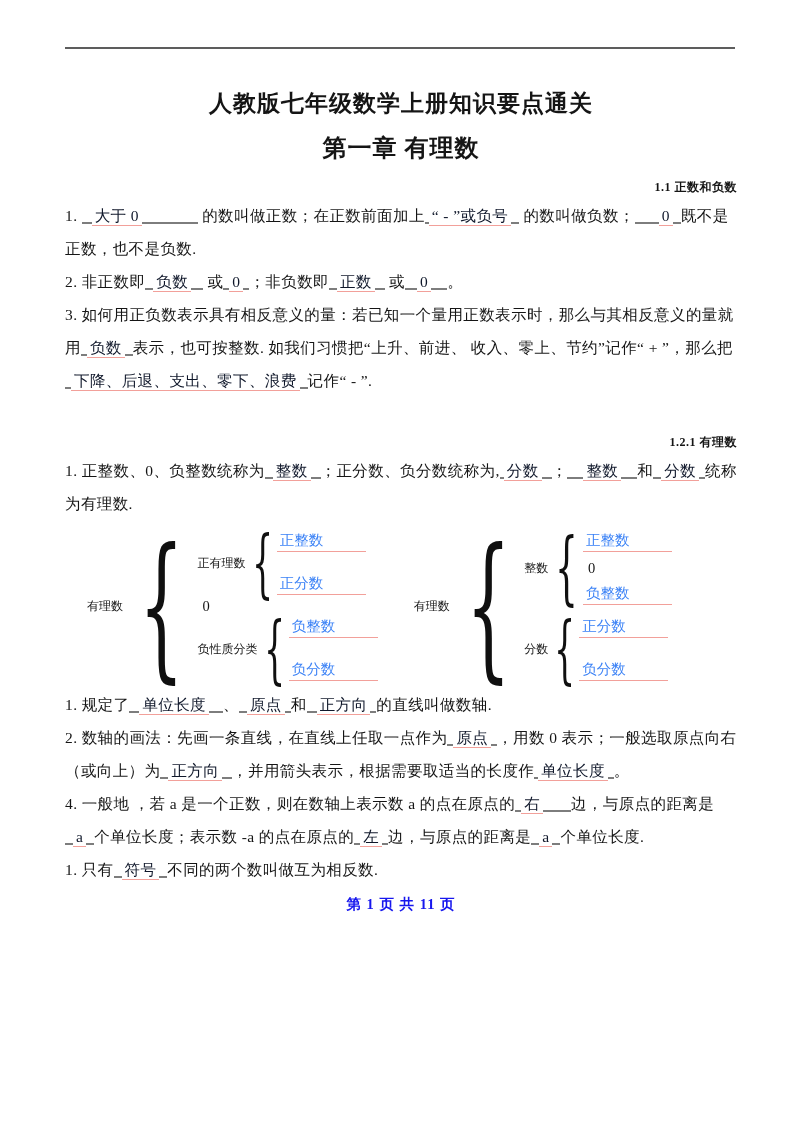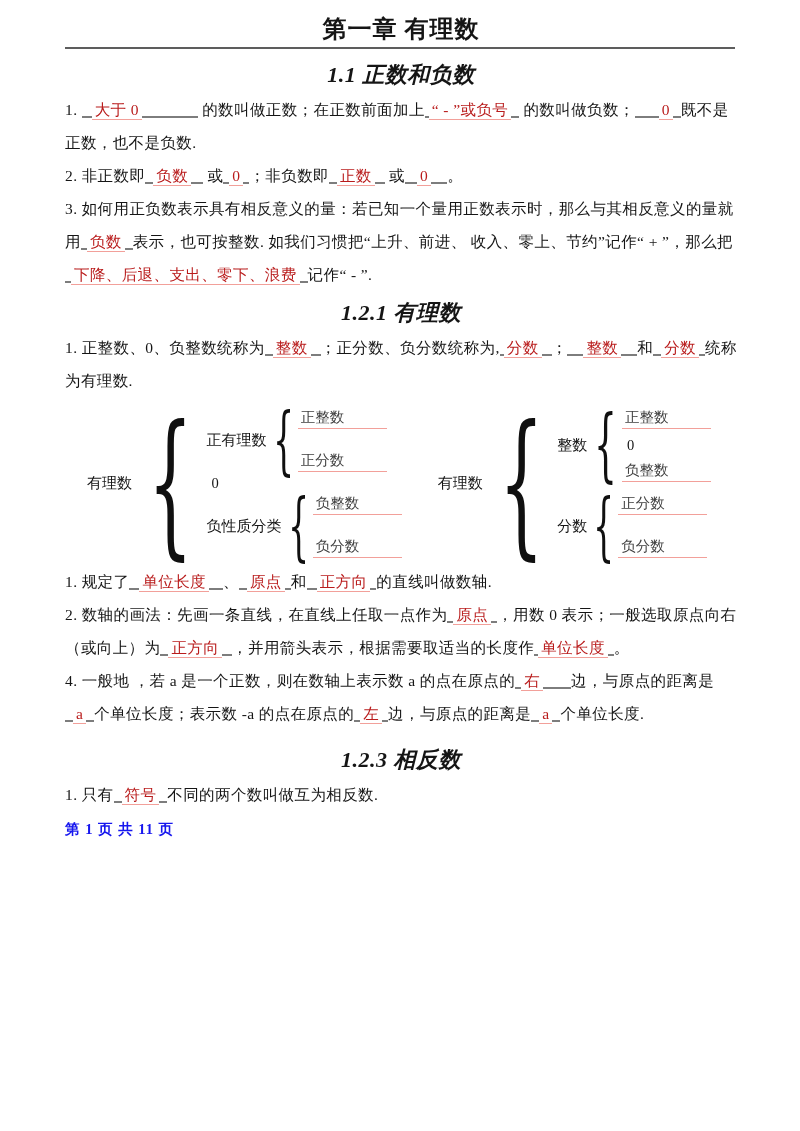--- a/index.html
+++ b/index.html
@@ -20,84 +20,85 @@
 
   .doc-title {
     margin:88px 0 0 0; text-align:center;
     font-size:23px; font-weight:bold; letter-spacing:1px;
   }
   .chapter-title {
     margin:13px 0 0 0; text-align:center;
     font-size:24px; font-weight:bold; letter-spacing:1px;
   }
   .sec-heading {
-    margin:15px 0 3px 0; text-align:center;
-    font-size:22px; font-weight:bold; letter-spacing:0.5px;font-style:italic;
+    margin:15px 0 3px 0; text-align:right;
+    font-size:12px; font-weight:bold; letter-spacing:0.5px;
   }
-  .sec-heading.gap { margin-top:7px; }
+  .sec-heading.gap { margin-top:37px; }
 
   p.line {
     margin:0; font-size:15.5px; line-height:33px;
     letter-spacing:0.4px; text-align:left;
   }
 
   
   .bk { white-space:nowrap; }
   .pad {
     display:inline-block; height:2px; background:#7d7d7d;
     vertical-align:-3px;
   }
   .p4{width:4px}.p6{width:6px}.p8{width:8px}.p10{width:10px}.p12{width:12px}
   .p14{width:14px}.p16{width:16px}.p20{width:20px}.p24{width:24px}.p28{width:28px}.p56{width:56px}
   .ans {
-    color:#b91c1c;
+    color:#0f172a;
     border-bottom:1.8px solid #f2a09a;
     padding:0 3px 1px 3px;
   }
 
   
   .diagrams {
     display:flex; align-items:center;
     margin:6px 0 2px 22px; height:160px; gap:36px;
   }
   .tree { display:flex; align-items:center; }
-  .tnode { font-size:15px; white-space:nowrap; }
+  .tnode { font-size:12px; white-space:nowrap; }
   .brace {
     display:block; font-family:"DejaVu Serif",serif; line-height:0.82;
     transform:scaleX(0.45); color:#101010; font-weight:normal;
   }
   .b-main { font-size:158px; margin:0 -14px 0 -12px; }
   .b-sub  { font-size:74px;  margin:0 -9px 0 -7px; }
   .b-sub3 { font-size:80px; }
   .kids { display:flex; flex-direction:column; justify-content:space-between; }
   .kids-main { height:150px; }
   .kids-2 { height:64px; }
   .kids-3 { height:74px; }
   .leaf {
-    font-size:14.5px; color:#404040;
+    font-size:14.5px; color:#3b82f6;
     border-bottom:1.5px solid #f2a09a;
     width:86px; padding:0 0 1px 3px; white-space:nowrap;
   }
   .leaf-plain {
     font-size:14.5px; color:#151515; padding-left:5px; white-space:nowrap;
   }
 
   .footer {
-    margin:9px 0 0 0; 
+    margin:9px 0 0 0; text-align:center;
     font-size:14.5px; font-weight:bold; color:#1717ee; letter-spacing:1px;
   }
 </style>
 </head>
 <body>
 
 <div class="page">
   <div class="top-rule"></div>
 
   <div class="content">
 
+    <div class="doc-title">人教版七年级数学上册知识要点通关</div>
     <div class="chapter-title">第一章 有理数</div>
 
     <div class="sec-heading">1.1 正数和负数</div>
 
     <p class="line"><span>1. </span><span class="bk"><span class="pad p10"></span><span class="ans">大于 0</span><span class="pad p56"></span></span><span> 的数叫做正数；在正数前面加上</span><span class="bk"><span class="pad p4"></span><span class="ans">“ - ”或负号</span><span class="pad p8"></span></span><span> 的数叫做负数；</span><span class="bk"><span class="pad p24"></span><span class="ans">0</span><span class="pad p8"></span></span><span>既不是正数，也不是负数.</span></p>
 
     <p class="line"><span>2. 非正数即</span><span class="bk"><span class="pad p8"></span><span class="ans">负数</span><span class="pad p12"></span></span><span> 或</span><span class="bk"><span class="pad p6"></span><span class="ans">0</span><span class="pad p6"></span></span><span>；非负数即</span><span class="bk"><span class="pad p8"></span><span class="ans">正数</span><span class="pad p10"></span></span><span> 或</span><span class="bk"><span class="pad p12"></span><span class="ans">0</span><span class="pad p16"></span></span><span>。</span></p>
 
     <p class="line"><span>3. 如何用正负数表示具有相反意义的量：若已知一个量用正数表示时，那么与其相反意义的量就用</span><span class="bk"><span class="pad p6"></span><span class="ans">负数</span><span class="pad p8"></span></span><span>表示，也可按整数. 如我们习惯把“上升、前进、 收入、零上、节约”记作“ + ”，那么把</span><span class="bk"><span class="pad p6"></span><span class="ans">下降、后退、支出、零下、浪费</span><span class="pad p8"></span></span><span>记作“ - ”.</span></p>
 
@@ -159,21 +160,20 @@
     </div>
 
 
     <p class="line"><span>1. 规定了</span><span class="bk"><span class="pad p10"></span><span class="ans">单位长度</span><span class="pad p14"></span></span><span>、</span><span class="bk"><span class="pad p8"></span><span class="ans">原点</span><span class="pad p6"></span></span><span>和</span><span class="bk"><span class="pad p10"></span><span class="ans">正方向</span><span class="pad p6"></span></span><span>的直线叫做数轴.</span></p>
 
     <p class="line"><span>2. 数轴的画法：先画一条直线，在直线上任取一点作为</span><span class="bk"><span class="pad p6"></span><span class="ans">原点</span><span class="pad p6"></span></span><span>，用数 0 表示；一般选取原点向右（或向上）为</span><span class="bk"><span class="pad p8"></span><span class="ans">正方向</span><span class="pad p10"></span></span><span>，并用箭头表示，根据需要取适当的长度作</span><span class="bk"><span class="pad p4"></span><span class="ans">单位长度</span><span class="pad p6"></span></span><span>。</span></p>
 
 
     <p class="line"><span>4. 一般地 ，若 a 是一个正数，则在数轴上表示数 a 的点在原点的</span><span class="bk"><span class="pad p6"></span><span class="ans">右</span><span class="pad p28"></span></span><span>边，与原点的距离是</span><span class="bk"><span class="pad p8"></span><span class="ans">a</span><span class="pad p8"></span></span><span>个单位长度；表示数 -a 的点在原点的</span><span class="bk"><span class="pad p6"></span><span class="ans">左</span><span class="pad p6"></span></span><span>边，与原点的距离是</span><span class="bk"><span class="pad p8"></span><span class="ans">a</span><span class="pad p8"></span></span><span>个单位长度.</span></p>
 
-    <div class="sec-heading">1.2.3 相反数</div>
 
     <p class="line"><span>1. 只有</span><span class="bk"><span class="pad p8"></span><span class="ans">符号</span><span class="pad p8"></span></span><span>不同的两个数叫做互为相反数.</span></p>
 
 
     <div class="footer">第 1 页  共 11 页</div>
 
   </div>
 </div>
 
 </body></html>

